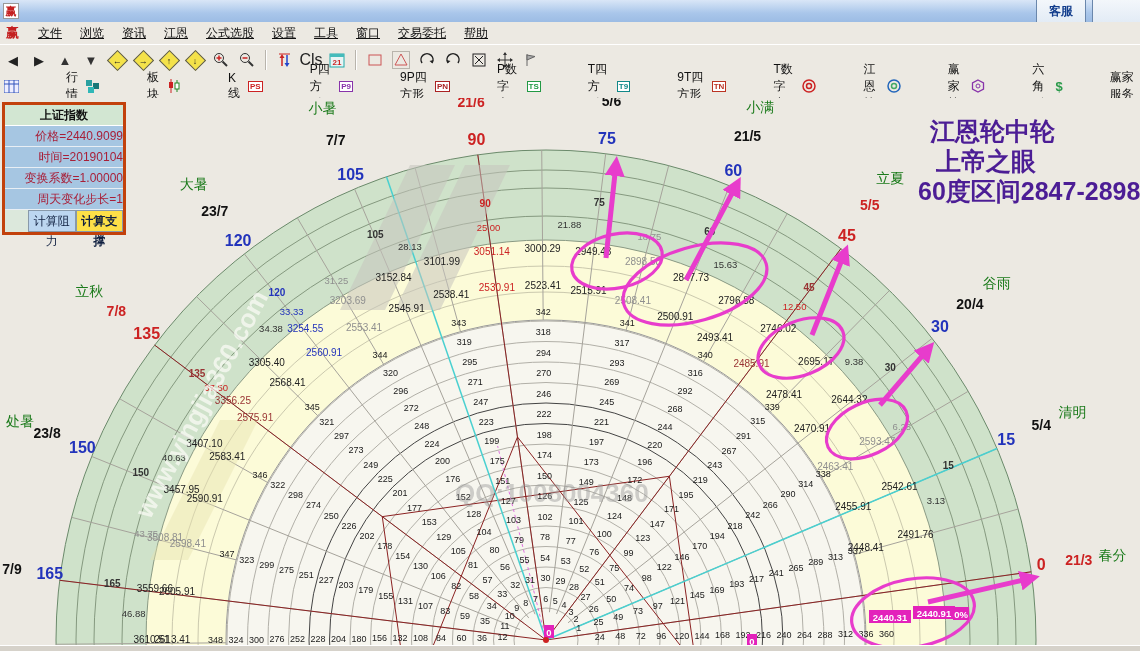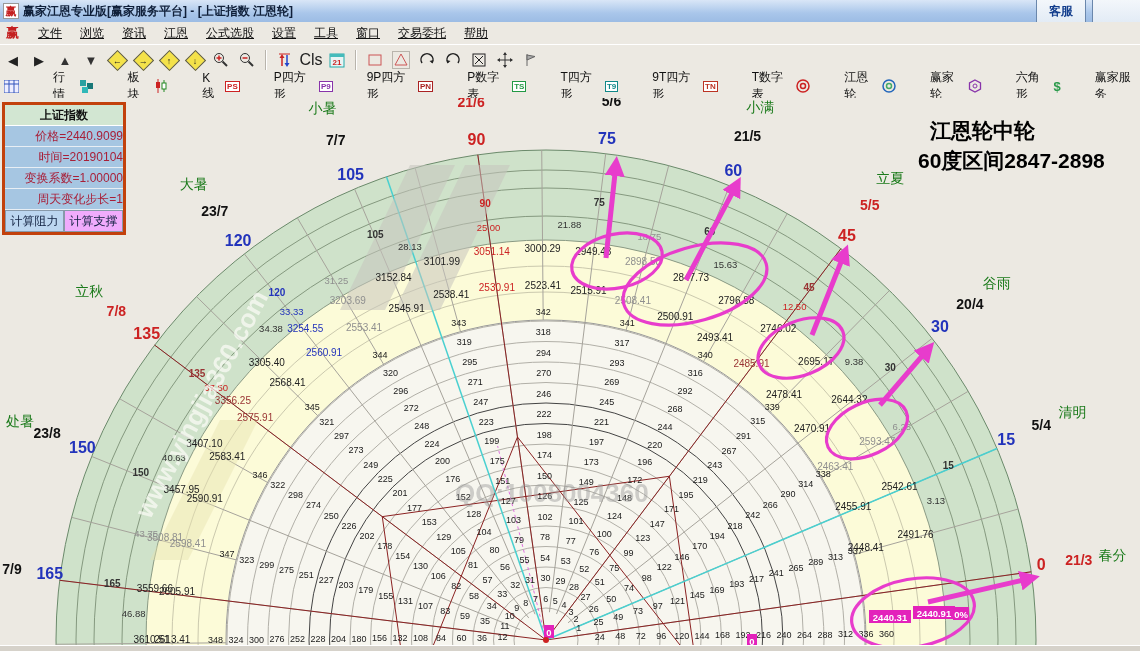--- a/index.html
+++ b/index.html
@@ -19,44 +19,43 @@
   .toolbar{position:absolute;left:0;top:44px;width:1140px;height:30px;background:#ece9e2;
     border-top:1px solid #fff;border-bottom:1px solid #c8c4bc;display:flex;align-items:center;}
   .ticon{width:24px;height:22px;display:flex;align-items:center;justify-content:center;margin:0 1px;}
   .tsep{width:1px;height:20px;background:#b8b4ac;border-right:1px solid #fff;margin:0 5px;}
   .diamond{width:13px;height:13px;background:#f4e24a;border:1px solid #555;transform:rotate(45deg);
     display:flex;align-items:center;justify-content:center;}
   .diamond span{transform:rotate(-45deg);font-size:9px;color:#222;font-weight:bold;}
   .ribbon{position:absolute;left:0;top:74px;width:1140px;height:24px;background:#ece9e2;
     border-bottom:1px solid #b8b4ac;display:flex;align-items:center;font-size:12px;color:#111;}
   .rib-item{display:flex;align-items:center;margin:0 4px;gap:28px;}
-  .rib-item .ric{margin-right:6px;display:flex;align-items:center;}
+  .rib-item .ric{margin-right:19px;display:flex;align-items:center;}
   .badge{font-size:8px;font-weight:bold;border:1px solid;padding:0 1px;line-height:9px;background:#fff;}
   .main{position:absolute;left:0;top:98px;width:1140px;height:547px;background:#ece9e2;overflow:hidden;}
   .info-panel{position:absolute;left:2px;top:4px;width:118px;border:3px solid #c2410c;z-index:30;
     font-size:12px;background:#dce8dc;}
   .info-title{height:20px;line-height:20px;text-align:center;color:#111;background:#d2e6d2;
     border-bottom:1px solid #fff;font-weight:bold;}
   .info-row{height:20px;line-height:20px;padding-left:2px;background:#a6c6e2;color:#a81f38;
     border-bottom:1px solid #e8eef4;white-space:nowrap;overflow:hidden;text-align:right;}
-  .info-btns{display:flex;}
+  .info-btns{display:flex;margin-left:23px;}
   .info-btn{flex:1;height:20px;line-height:20px;text-align:center;color:#102040;border:1px solid #89a;}
   .info-btn.b1{background:#bcd6f0;}
-  .info-btn.b2{background:#f0abfc;}
-  .anno-text{position:absolute;left:918px;top:18px;z-index:25;color:#000000;font-weight:bold;
-    font-size:21px;line-height:30px;white-space:nowrap;}
+  .info-btn.b2{background:#fde047;font-weight:bold;}
+  .anno-text{position:absolute;left:918px;top:18px;z-index:25;color:#4c1d95;font-weight:bold;
+    font-size:25px;line-height:30px;white-space:nowrap;}
   .statusbar{position:absolute;left:0;top:645px;width:1140px;height:6px;background:#d6d2ca;border-top:1px solid #fff;}
   svg text{font-family:"Liberation Sans","DejaVu Sans",sans-serif;}
 </style>
 </head>
 <body>
 
 <div class="titlebar">
   <div class="app-icon">赢</div>
-  <span>赢家江恩专业版[赢家服务平台] - [上证指数 江恩轮]</span>
   <div class="tb-btn">客服</div>
   <div class="tb-btn partial"></div>
 </div>
 
 <div class="menubar">
   <span class="menu-logo">赢</span>
   <span id="menu-items"><span class="menu-item">文件</span><span class="menu-item">浏览</span><span class="menu-item">资讯</span><span class="menu-item">江恩</span><span class="menu-item">公式选股</span><span class="menu-item">设置</span><span class="menu-item">工具</span><span class="menu-item">窗口</span><span class="menu-item">交易委托</span><span class="menu-item">帮助</span></span>
 </div>
 
 <div class="toolbar" id="toolbar">
@@ -689,17 +688,18 @@
     <div class="info-row">变换系数=1.00000</div>
     <div class="info-row">周天变化步长=1</div>
     <div class="info-btns">
       <div class="info-btn b1">计算阻力</div>
       <div class="info-btn b2">计算支撑</div>
     </div>
   </div>
 
   <div class="anno-text">
     <div style="padding-left:12px">江恩轮中轮</div>
+    <div style="padding-left:18px">上帝之眼</div>
     <div>60度区间2847-2898</div>
   </div>
 </div>
 
 <div class="statusbar"></div>
 
 </body></html>

